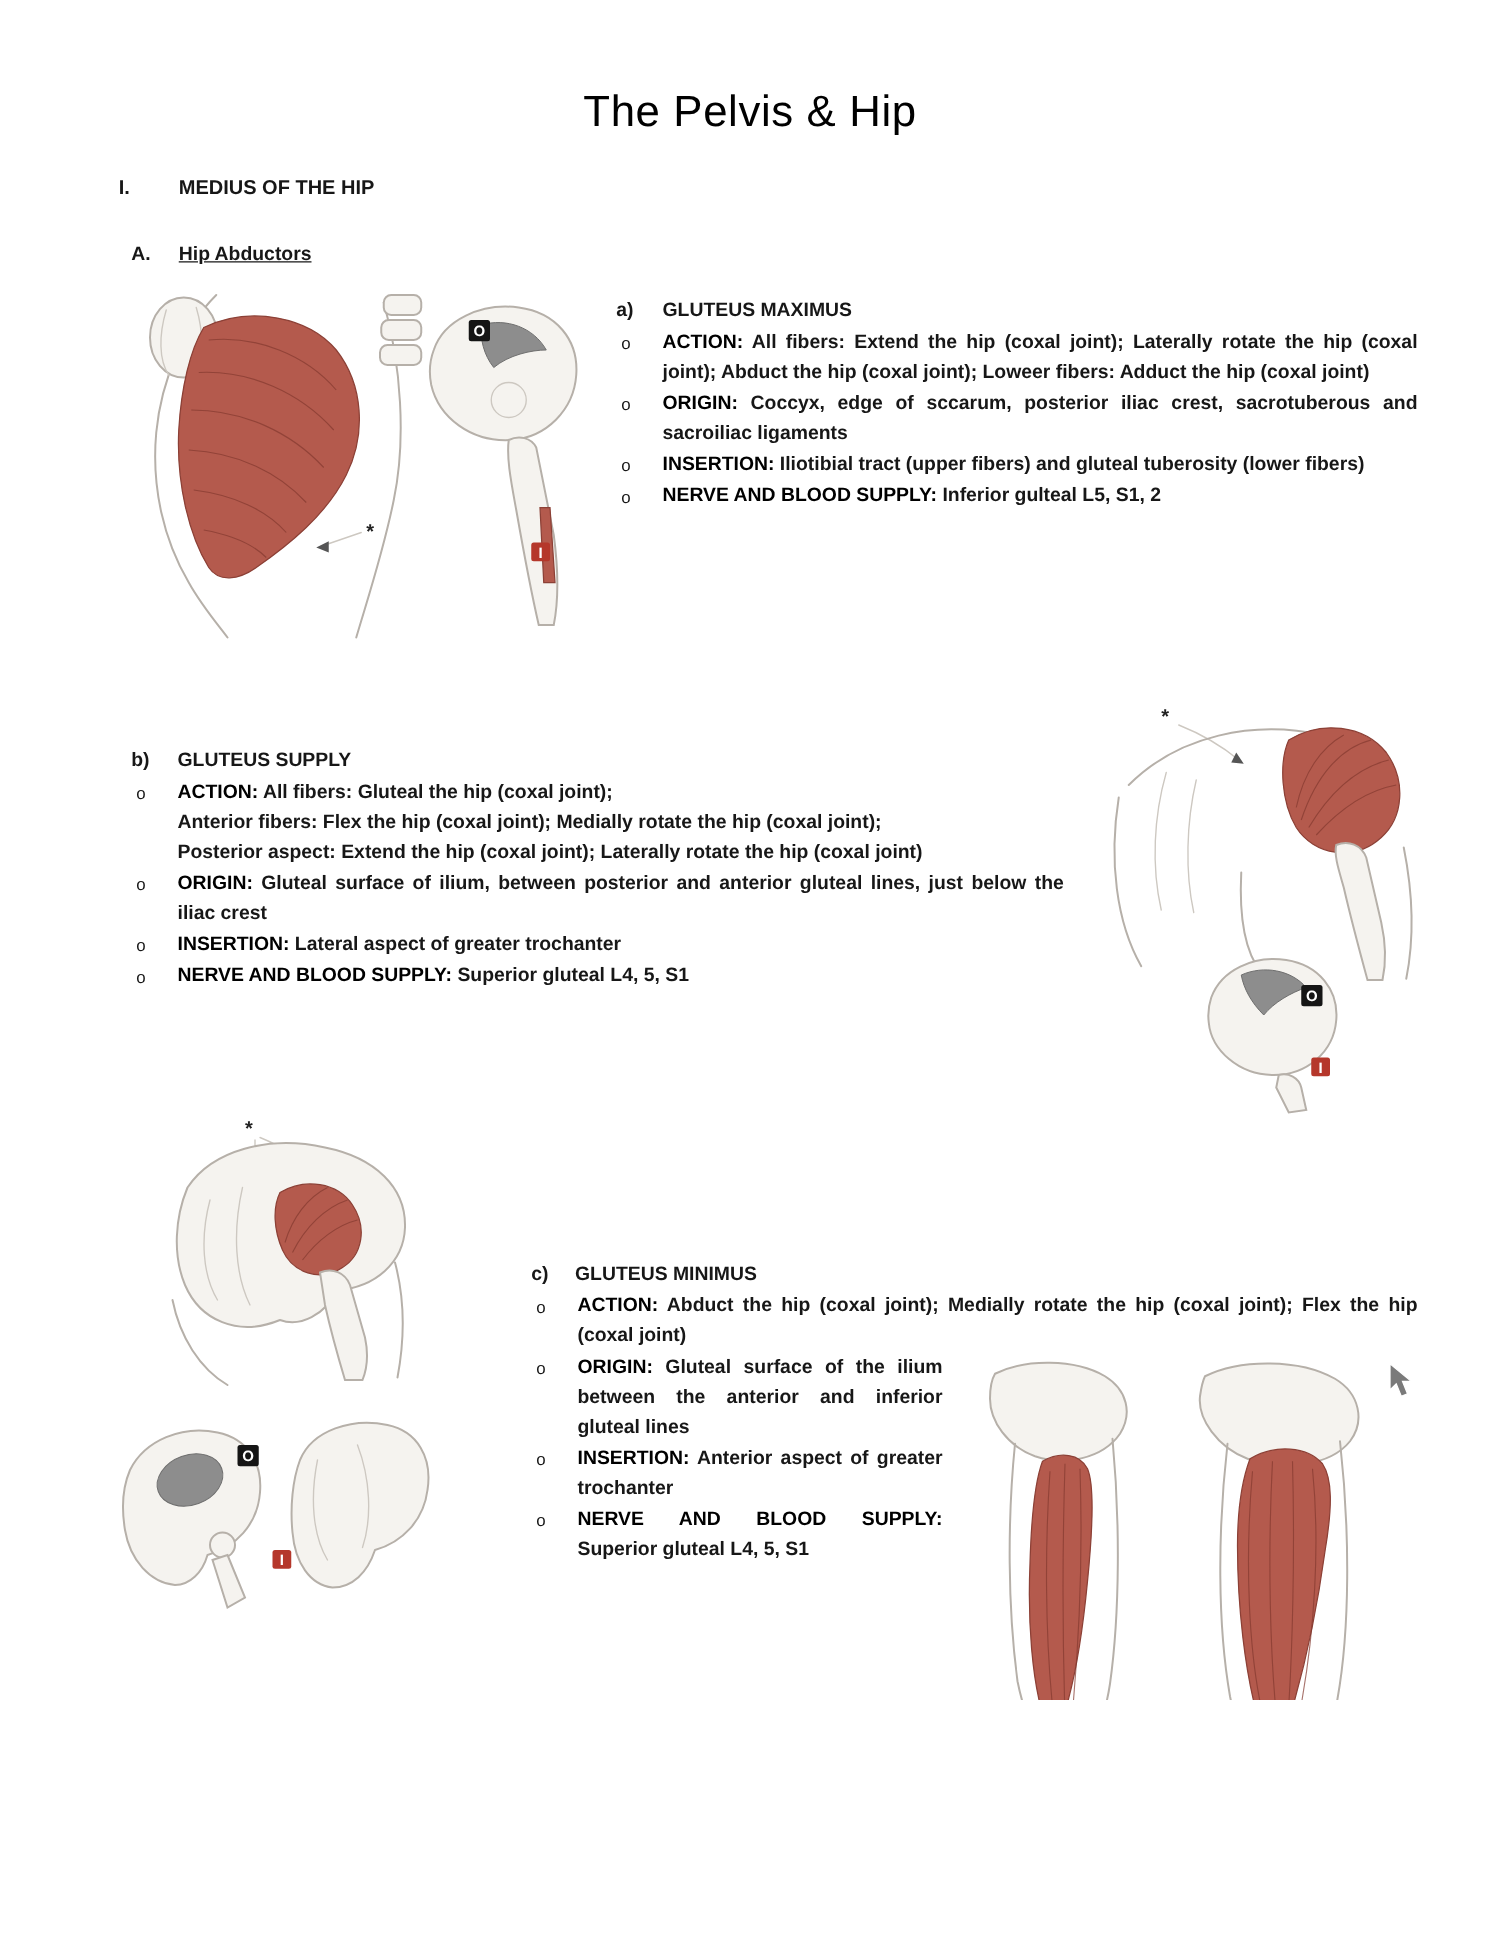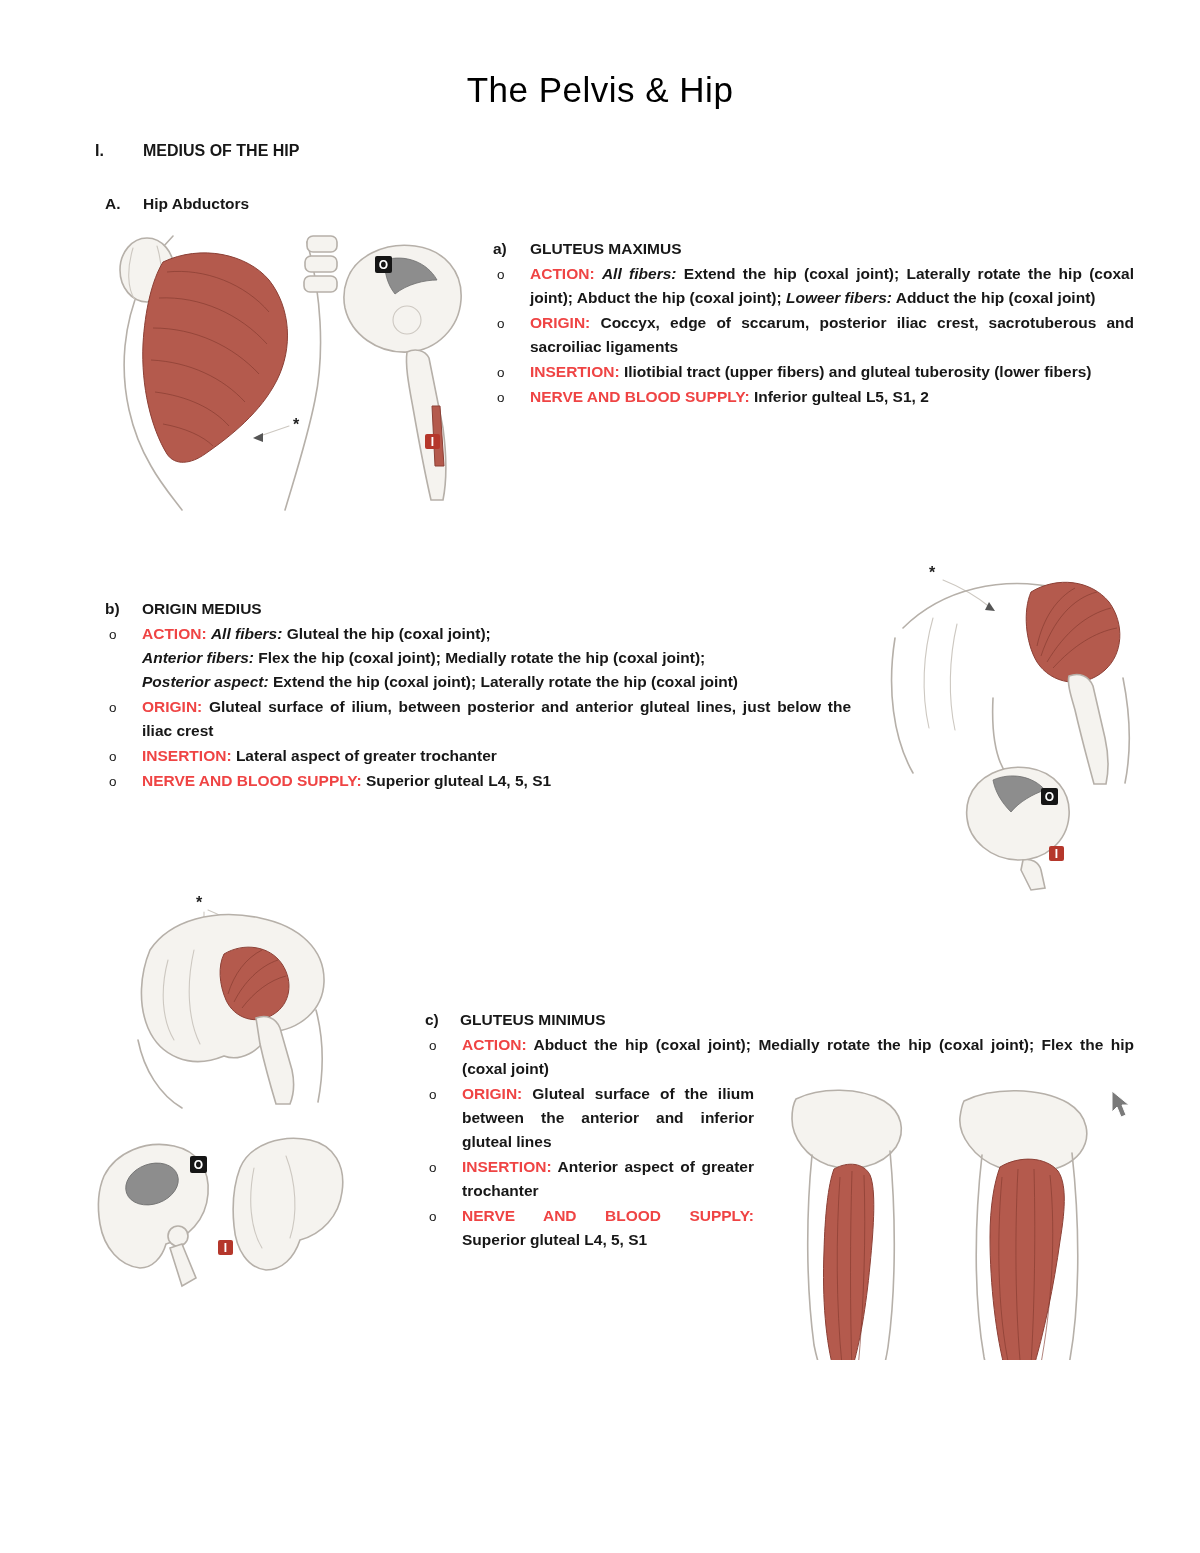--- a/index.html
+++ b/index.html
@@ -10,29 +10,29 @@
   .title{position:absolute;top:70px;left:0;width:100%;text-align:center;
          font-size:35px;font-weight:400;letter-spacing:.5px;color:#000}
 
   .h-row{position:absolute;display:flex;font-weight:700}
   .h1{top:142px;left:95px;font-size:16px}
   .h1 .num{width:48px}
   .hA{top:195px;left:105px;font-size:15.5px}
   .hA .num{width:38px}
   .hB{top:1400px;left:105px;font-size:15.5px}
   .hB .num{width:38px}
-  .underlined{}
+  .underlined{text-decoration:underline}
 
   .block{position:absolute;font-size:15.5px;line-height:24px;font-weight:700;color:#171717}
   .mhead{display:flex;margin-bottom:1px}
   .mhead .ltr{width:37px}
   .bullet{position:relative;padding-left:37px;text-align:justify;margin-top:1px}
   .bullet .mk{position:absolute;left:4px;top:1px;font-weight:400;font-size:13.5px}
-  .lbl{color:#ef4444}
-  .it{font-style:italic}
+  .lbl{color:#000000}
+  .it{}
   .noj{text-align:left}
   .jlast{text-align-last:justify}
   .blockA{left:493px;top:237px;width:641px}
   .blockB{left:105px;top:597px;width:746px}
   .blockC{left:425px;top:1008px;width:709px}
   .blockC .mhead .ltr{width:35px}
   .narrow{width:329px}
 
   .fig{position:absolute}
   .ink{stroke:#b6b0a9;fill:none;stroke-width:1.6;stroke-linecap:round}
@@ -126,21 +126,21 @@
     <div class="bullet noj">
       <span class="mk">o</span>
       <span class="lbl">NERVE AND BLOOD SUPPLY:</span>
       <span>Inferior gulteal L5, S1, 2</span>
     </div>
   </div>
 
   <div class="block blockB">
     <div class="mhead">
       <span class="ltr">b)</span>
-      <span>ORIGIN MEDIUS</span>
+      <span>GLUTEUS SUPPLY</span>
     </div>
     <div class="bullet noj">
       <span class="mk">o</span>
       <div>
         <span class="lbl">ACTION:</span>
         <span class="it">All fibers:</span>
         <span>Gluteal the hip (coxal joint);</span>
       </div>
       <div>
         <span class="it">Anterior fibers:</span>

